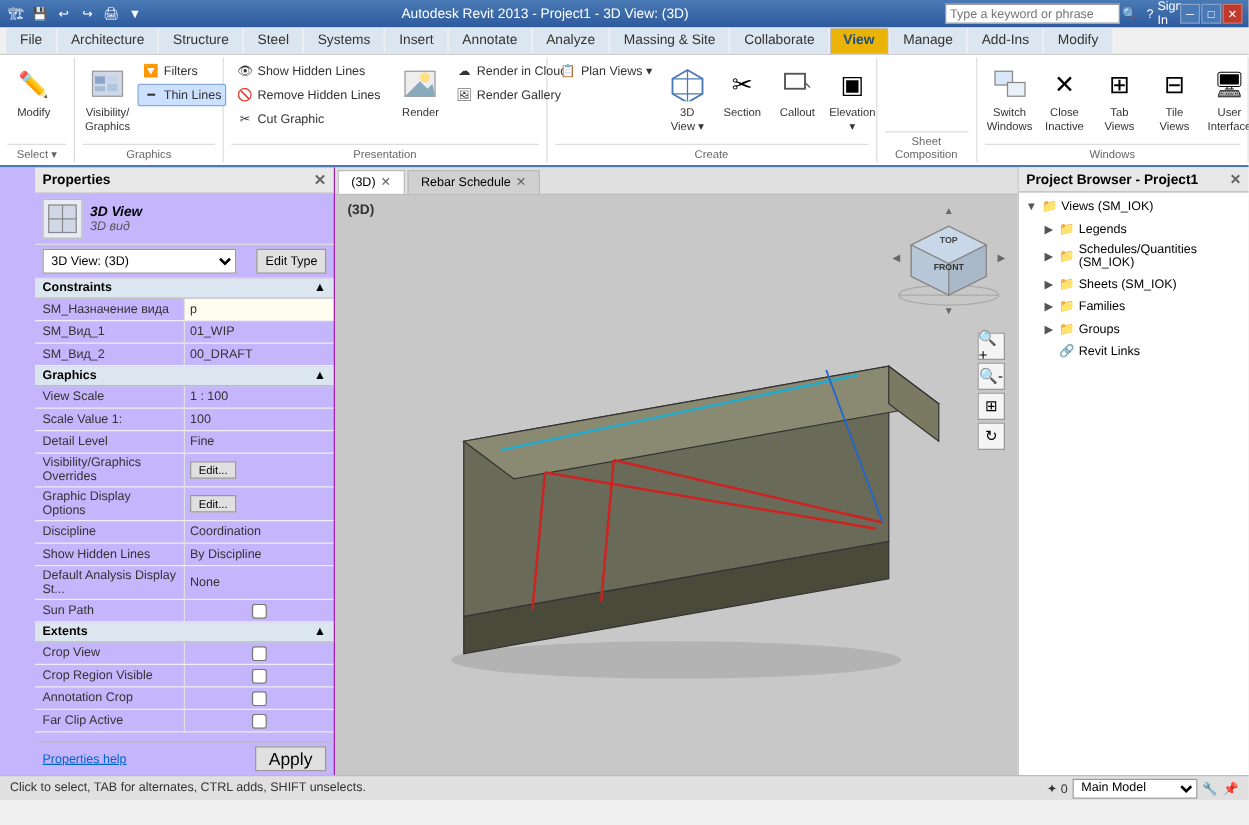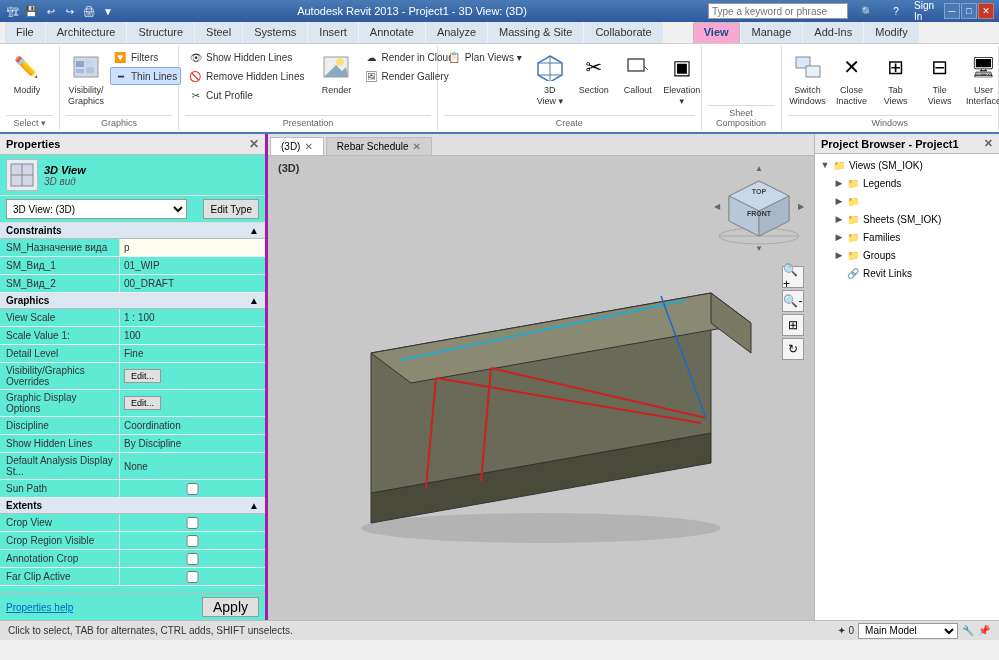--- a/index.html
+++ b/index.html
@@ -2,49 +2,49 @@
 <html><head>
   <meta charset="utf-8">
   <style>
     * { margin: 0; padding: 0; box-sizing: border-box; }
     body { width: 999px; height: 660px; font-family: 'Segoe UI', Arial, sans-serif; font-size: 11px; background: #f0f0f0; overflow: hidden; }
     
     
     #title-bar { height: 22px; background: linear-gradient(to bottom, #4a7ab5, #2d5a9e); display: flex; align-items: center; justify-content: space-between; padding: 0 5px; color: white; }
     #title-bar .left-icons { display: flex; align-items: center; gap: 3px; }
     #title-bar .title-text { font-size: 11px; color: white; flex: 1; text-align: center; }
-    #title-bar .right-controls { display: flex; align-items: center; gap: 12px; }
+    #title-bar .right-controls { display: flex; align-items: center; gap: 0; }
     #title-bar .icon-btn { width: 16px; height: 16px; display: flex; align-items: center; justify-content: center; cursor: pointer; color: white; font-size: 10px; }
     #search-box { height: 16px; width: 140px; background: white; border: 1px solid #999; font-size: 10px; padding: 0 3px; color: #aaa; }
     #window-controls { display: flex; gap: 1px; }
     #window-controls span { width: 16px; height: 16px; display: flex; align-items: center; justify-content: center; cursor: pointer; background: #4a7ab5; color: white; font-size: 9px; border: 1px solid rgba(255,255,255,0.3); }
     #window-controls .close-btn { background: #c0392b; }
 
     
     #ribbon-tabs { height: 22px; background: #f0f0f0; display: flex; border-bottom: 1px solid #ccc; padding-left: 5px; }
     .ribbon-tab { padding: 3px 10px; font-size: 11px; cursor: pointer; border: 1px solid transparent; border-bottom: none; margin-right: 1px; background: #dce6f0; color: #333; border-radius: 2px 2px 0 0; }
-    .ribbon-tab.active { background: #f9a8d4; border-color: #bbb; font-weight: bold; color: #1a4f8a; margin-left: 29px; }
+    .ribbon-tab.active { background: #eab308; border-color: #bbb; font-weight: bold; color: #1a4f8a; }
     
     
     #ribbon { height: 90px; background: white; border-bottom: 2px solid #4a7ab5; display: flex; padding: 2px 0; }
     .ribbon-group { display: flex; flex-direction: column; border-right: 1px solid #ddd; padding: 2px 6px; min-width: 60px; }
     .ribbon-group-label { font-size: 9px; color: #666; text-align: center; margin-top: auto; padding-top: 2px; border-top: 1px solid #ddd; }
     .ribbon-items { display: flex; align-items: flex-start; gap: 4px; flex: 1; }
     .ribbon-large-btn { display: flex; flex-direction: column; align-items: center; cursor: pointer; padding: 2px 4px; min-width: 40px; border: 1px solid transparent; border-radius: 2px; }
     .ribbon-large-btn .icon { width: 32px; height: 32px; display: flex; align-items: center; justify-content: center; font-size: 20px; }
     .ribbon-large-btn .label { font-size: 9px; text-align: center; color: #333; line-height: 1.2; margin-top: 2px; }
     .ribbon-small-btns { display: flex; flex-direction: column; gap: 1px; }
     .ribbon-small-btn { display: flex; align-items: center; gap: 3px; cursor: pointer; padding: 1px 3px; font-size: 10px; color: #333; white-space: nowrap; border: 1px solid transparent; border-radius: 2px; }
     .ribbon-small-btn .sm-icon { width: 14px; height: 14px; display: flex; align-items: center; justify-content: center; font-size: 10px; }
     
     
     #main-area { display: flex; height: calc(660px - 22px - 22px - 90px - 20px - 20px); }
     
     
-    #properties-panel { width: 268px; background: #5eead4; border-right: 3px solid #a21caf; display: flex; flex-direction: column; overflow: hidden; }
+    #properties-panel { width: 268px; background: #c4b5fd; border-right: 1px solid #a21caf; display: flex; flex-direction: column; overflow: hidden; padding-left: 28px; }
     #properties-header { background: #e8e8e8; padding: 3px 6px; font-size: 11px; font-weight: bold; border-bottom: 1px solid #bbb; display: flex; justify-content: space-between; align-items: center; }
     #properties-header .close-x { cursor: pointer; font-size: 12px; color: #666; }
     #prop-type-area { padding: 4px 6px; display: flex; align-items: center; gap: 6px; border-bottom: 1px solid #ddd; }
     #prop-type-icon { width: 32px; height: 32px; background: #e8edf5; border: 1px solid #bbb; display: flex; align-items: center; justify-content: center; font-size: 16px; }
     #prop-type-info { display: flex; flex-direction: column; font-style: italic; }
     #prop-type-name { font-size: 11px; font-weight: bold; }
     #prop-type-sub { font-size: 10px; color: #555; }
     #prop-controls { padding: 3px 6px; display: flex; align-items: center; gap: 16px; border-bottom: 1px solid #ddd; }
     #prop-dropdown { flex: 1; height: 20px; font-size: 10px; border: 1px solid #999; padding: 0 2px; background: white; }
     #prop-edit-type-btn { height: 20px; padding: 0 6px; font-size: 10px; background: #e0e0e0; border: 1px solid #999; cursor: pointer; white-space: nowrap; }
@@ -192,21 +192,21 @@
         <div class="ribbon-small-btn">
           <div class="sm-icon">👁</div>
           <span>Show Hidden Lines</span>
         </div>
         <div class="ribbon-small-btn">
           <div class="sm-icon">🚫</div>
           <span>Remove Hidden Lines</span>
         </div>
         <div class="ribbon-small-btn">
           <div class="sm-icon">✂</div>
-          <span>Cut Profile</span>
+          <span>Cut Graphic</span>
         </div>
       </div>
       <div style="width:6px;"></div>
       <div class="ribbon-large-btn">
         <div class="icon">
           <svg width="28" height="28" viewBox="0 0 28 28">
               <rect x="2" y="4" width="24" height="20" fill="#eee" stroke="#999"></rect>
               <circle cx="18" cy="9" r="4" fill="#ffe080"></circle>
               <path d="M2 24 L14 12 L20 18 L24 14 L26 24 Z" fill="#8ab"></path>
             </svg>
@@ -535,20 +535,21 @@
         <div class="tree-label">Views (SM_IOK)</div>
       </div>
       <div class="tree-item tree-indent-1">
         <div class="tree-arrow">▶</div>
         <div class="tree-icon">📁</div>
         <div class="tree-label">Legends</div>
       </div>
       <div class="tree-item tree-indent-1">
         <div class="tree-arrow">▶</div>
         <div class="tree-icon">📁</div>
+        <div class="tree-label">Schedules/Quantities (SM_IOK)</div>
       </div>
       <div class="tree-item tree-indent-1">
         <div class="tree-arrow">▶</div>
         <div class="tree-icon">📁</div>
         <div class="tree-label">Sheets (SM_IOK)</div>
       </div>
       <div class="tree-item tree-indent-1">
         <div class="tree-arrow">▶</div>
         <div class="tree-icon">📁</div>
         <div class="tree-label">Families</div>

